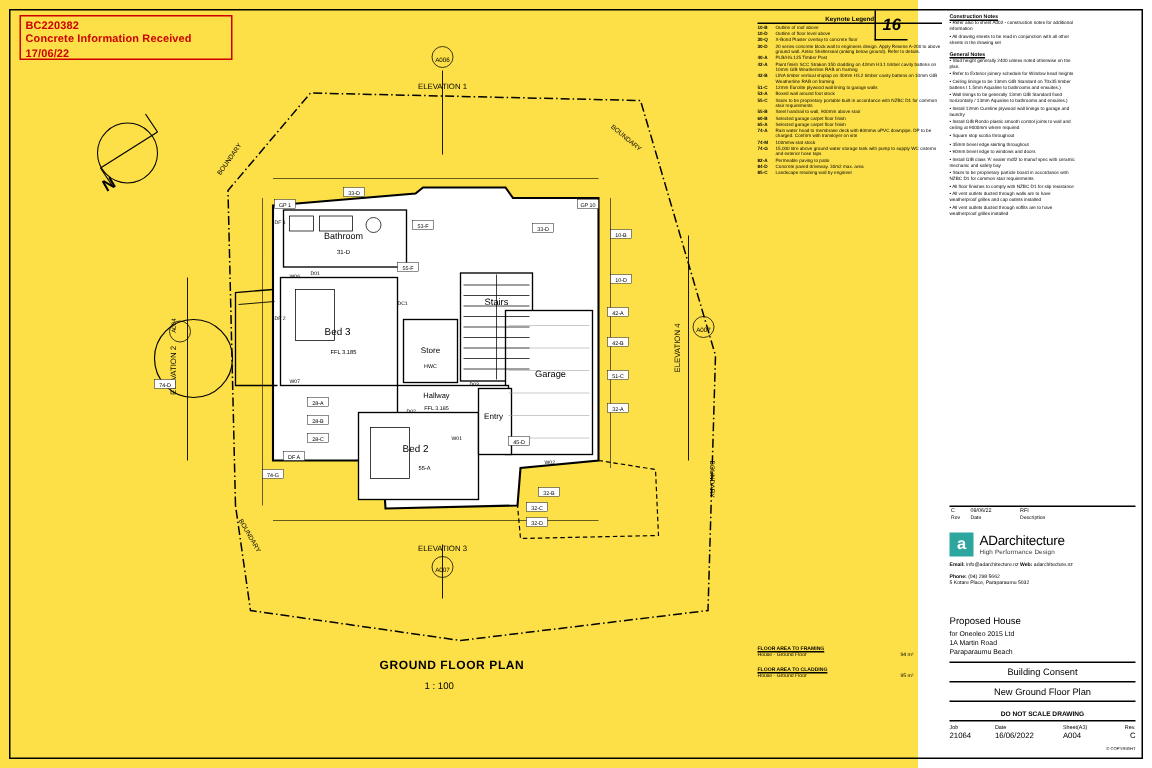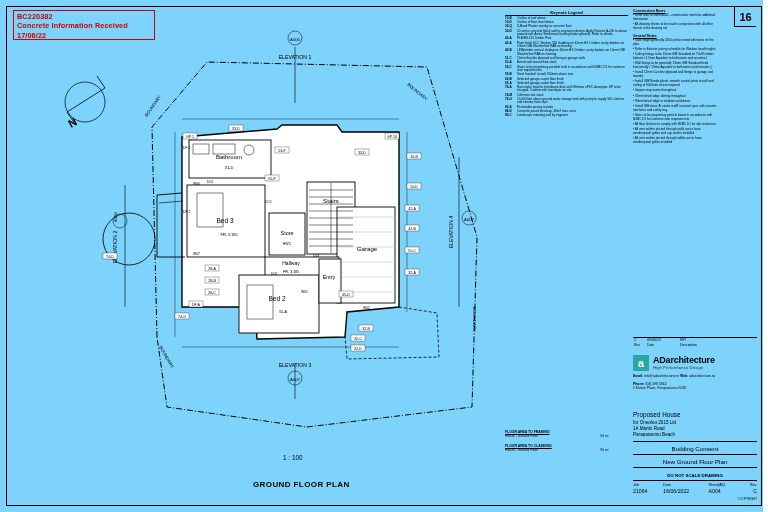--- a/index.html
+++ b/index.html
@@ -10,24 +10,23 @@
   body {
     width: 768px;
     height: 512px;
     font-family: "Liberation Sans", sans-serif;
     overflow: hidden;
     position: relative;
   }
   .sheet {
     position: absolute;
     left: 0; top: 0;
-    width: 740px;
+    width: 612px;
     height: 512px;
-    background: #7dd3fc;
-    padding-left: 23px;
+    background: #fde047;
   }
   .border-outer {
     position: absolute;
     left: 6px; top: 6px;
     width: 756px; height: 500px;
     border: 1px solid #000;
     box-sizing: border-box;
   }
   
   .stamp {
@@ -47,20 +46,21 @@
   .sheetnum {
     position: absolute;
     right: 7px; top: 7px;
     width: 22px; height: 20px;
     border-left: 1px solid #000;
     border-bottom: 1px solid #000;
     box-sizing: border-box;
     display: flex; align-items: center; justify-content: center;
     font-size: 11px;
     font-weight: bold;
+    font-style: italic;
   }
   
   .drawing {
     position: absolute;
     left: 7px; top: 7px;
     width: 500px; height: 498px;
   }
   .drawing svg { display:block; }
 
   
@@ -141,21 +141,21 @@
     width: 16px; height: 16px;
     background: #2da6a0;
     color: #fff;
     font-size: 11px;
     font-weight: bold;
     display: flex; align-items: center; justify-content: center;
     font-family: "Liberation Sans", sans-serif;
   }
   .logo-text .l1 {
     font-size: 9px;
-    font-weight: bold;
+    font-weight: normal;
     line-height: 9.5px;
     letter-spacing: -0.2px;
     text-align: right;
   }
   .logo-text .l2 {
     font-size: 4.2px;
     color: #333;
     letter-spacing: 0.1px;
   }
   .contact {
@@ -235,21 +235,20 @@
   .fa-line { display: flex; justify-content: space-between; width: 104px; }
 
   
   .plantitle {
     position: absolute;
     left: 246px; top: 432px;
     text-align: center;
     font-size: 8px;
     font-weight: bold;
     letter-spacing: 0.4px;
-    margin-top: 41px;
   }
   .planscale {
     position: absolute;
     left: 276px; top: 447px;
     font-size: 6.4px;
   }
 </style>
 </head>
 <body>
 

